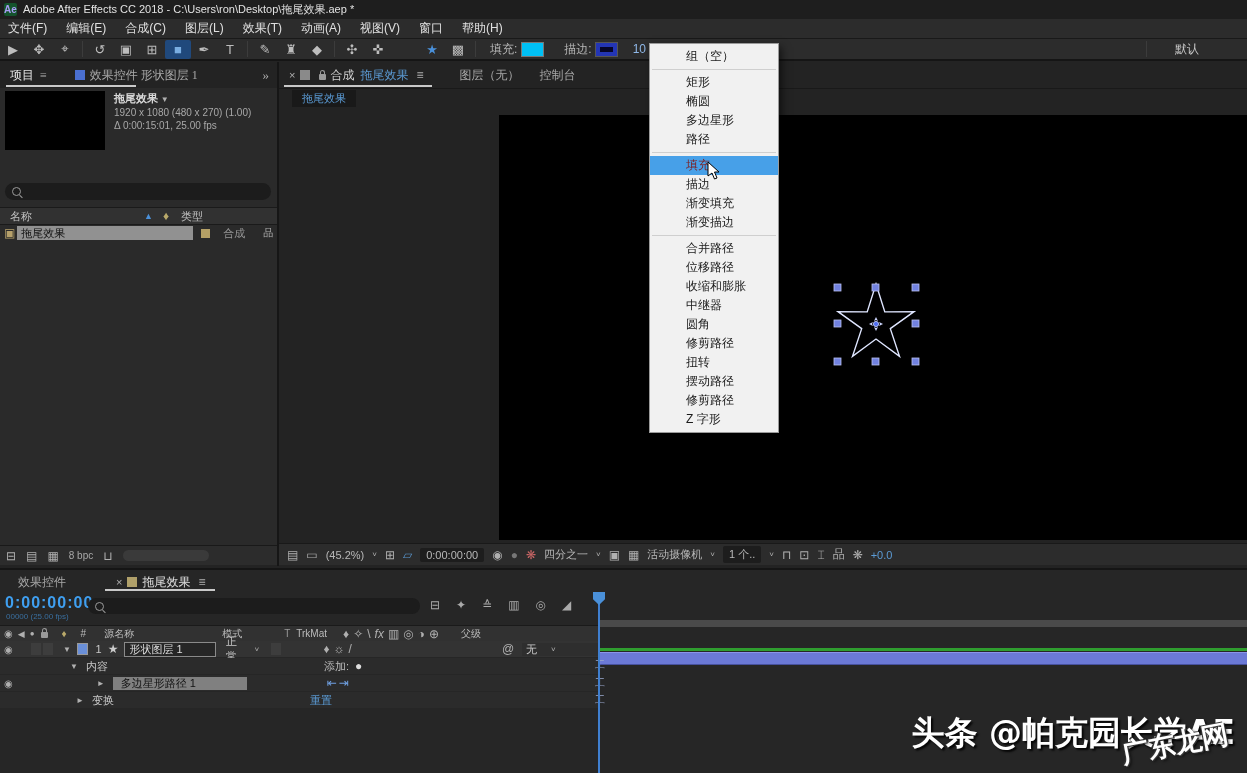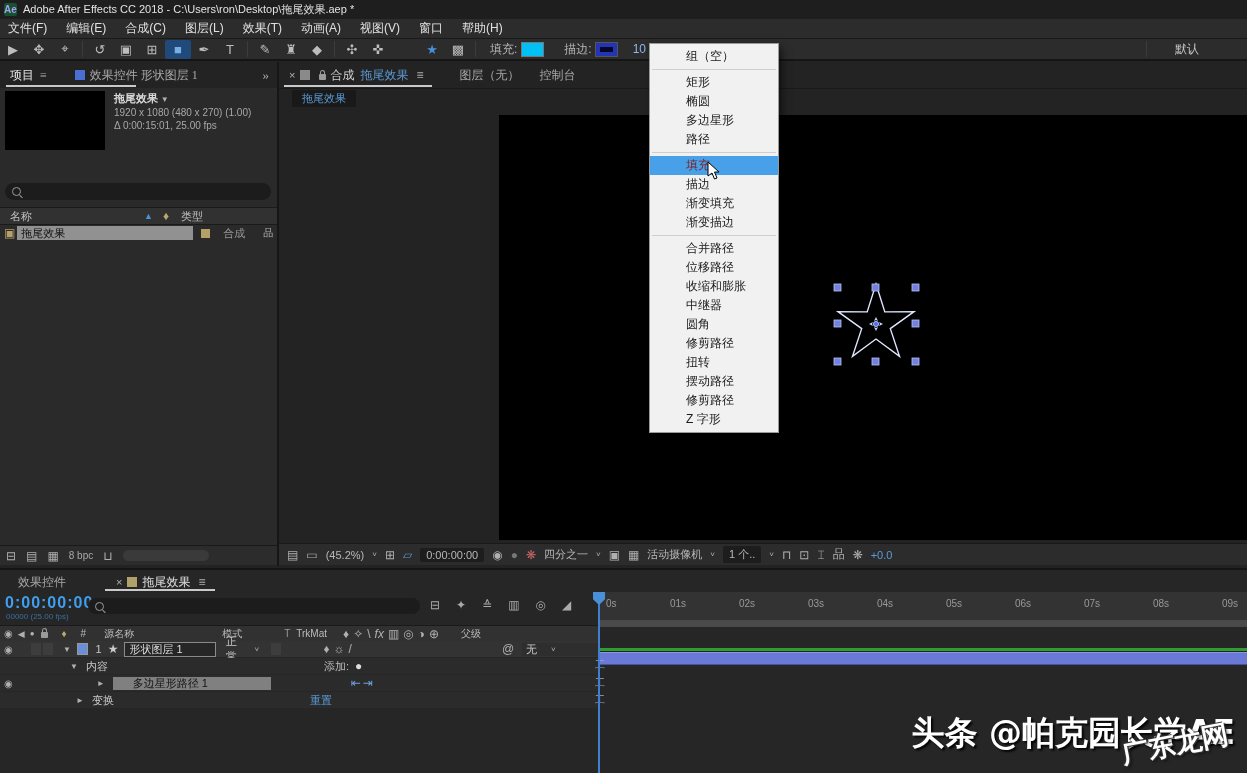--- a/index.html
+++ b/index.html
@@ -55,21 +55,21 @@
   .tl-tabs{left:0;top:568px;width:1247px;height:24px;background:#262626;border-top:2px solid #151515;display:flex;align-items:center;font-size:12px;color:#a8a8a8;}
   .tl-left{left:0;top:592px;width:598px;height:181px;background:#262626;}
   .big-tc{position:absolute;left:5px;top:2px;font-size:16px;font-weight:bold;color:#3f9ff0;letter-spacing:1px;}
   .fr-info{position:absolute;left:6px;top:20px;font-size:8px;color:#3a6f9f;}
   .tl-icons{position:absolute;left:430px;top:6px;display:flex;gap:16px;font-size:12px;color:#aaa;}
   .tl-hdr{position:absolute;left:0;top:33px;width:598px;height:15px;background:#313131;border-top:1px solid #1a1a1a;border-bottom:1px solid #1a1a1a;font-size:10px;color:#bbb;display:flex;align-items:center;}
   .tl-row{position:absolute;width:598px;height:16px;font-size:11px;color:#c8c8c8;}
   .lr-box{width:12px;height:12px;background:#3d3d3d;display:inline-block;}
   .layer-chip{width:12px;height:12px;background:#6a8fd8;border:1px solid #999;box-sizing:border-box;display:inline-block;}
   .name-edit{border:1px solid #8a8a8a;background:#262626;color:#ddd;height:13px;display:inline-flex;align-items:center;padding:0 4px;width:96px;}
-  .gray-cell{background:#808080;color:#111;height:13px;display:inline-flex;align-items:center;padding:0 20px;width:118px;}
+  .gray-cell{background:#808080;color:#111;height:13px;display:inline-flex;align-items:center;padding:0 8px;width:118px;}
   .dd{background:#2e2e2e;height:13px;display:inline-flex;align-items:center;gap:14px;padding:0 4px;}
 
   .tl-right{left:598px;top:592px;width:649px;height:181px;background:#262626;}
   .ruler{position:absolute;left:0;top:0;width:649px;height:28px;background:#333;border-bottom:1px solid #222;}
   .rtick{position:absolute;top:6px;font-size:10px;color:#999;}
   .workarea{position:absolute;left:0;top:28px;width:649px;height:7px;background:#4a4a4a;}
   .greenline{position:absolute;left:0;top:56px;width:649px;height:3px;background:#2f9e2f;}
   .layerbar{position:absolute;left:0;top:60px;width:649px;height:11px;background:#6b79d6;border-top:1px solid #8a95ea;border-bottom:1px solid #47519e;}
   .iobr{position:absolute;left:-3px;font-size:10px;color:#9aa8cc;}
   .playhead{left:598px;top:592px;width:2px;height:181px;background:#3f7fd0;z-index:5;}
@@ -329,32 +329,20 @@
     </div>
 
     <div class="tl-row" style="top:100px;background:#2b2b2b;display:flex;align-items:center">
       <span class="ico" style="margin-left:76px;font-size:8px">►</span>
       <span style="margin-left:8px">变换</span>
       <span class="blue-txt" style="margin-left:196px">重置</span>
     </div>
   </div>
 
   <div class="abs tl-right">
-    <div class="ruler">
-      <span class="rtick" style="left:8px">0s</span>
-      <span class="rtick" style="left:72px">01s</span>
-      <span class="rtick" style="left:141px">02s</span>
-      <span class="rtick" style="left:210px">03s</span>
-      <span class="rtick" style="left:279px">04s</span>
-      <span class="rtick" style="left:348px">05s</span>
-      <span class="rtick" style="left:417px">06s</span>
-      <span class="rtick" style="left:486px">07s</span>
-      <span class="rtick" style="left:555px">08s</span>
-      <span class="rtick" style="left:624px">09s</span>
-    </div>
     <div class="workarea"></div>
     <div class="greenline"></div>
     <div class="layerbar"></div>
     <span class="iobr" style="top:66px">工</span>
     <span class="iobr" style="top:84px">工</span>
     <span class="iobr" style="top:101px">工</span>
   </div>
   <div class="abs playhead"></div>
   <div class="abs ph-handle"></div>
 

